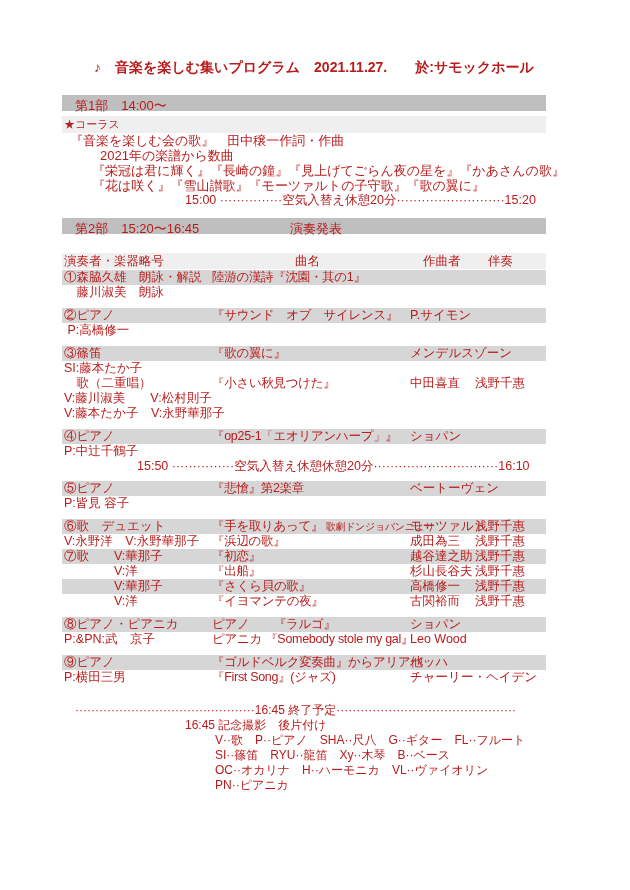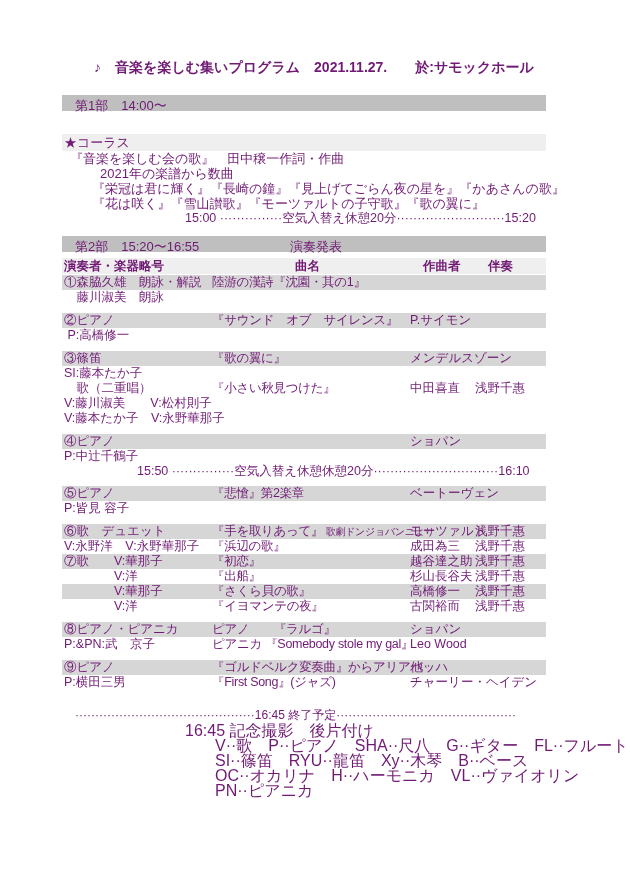--- a/index.html
+++ b/index.html
@@ -1,54 +1,54 @@
 <!DOCTYPE html>
 <html><head>
 <meta charset="utf-8">
 <style>
   html,body{margin:0;padding:0;background:#ffffff;}
   .page{position:relative;width:630px;height:890px;background:#ffffff;overflow:hidden;
-        font-family:"Liberation Sans",sans-serif;color:#701a75;}
+        font-family:"Liberation Sans",sans-serif;color:#b91c1c;}
   .content{position:absolute;left:62px;top:0;width:484px;}
   .title{margin-top:57px;height:20px;line-height:20px;font-size:14px;font-weight:bold;
          text-align:center;padding-left:20px;white-space:pre;}
   .banner{background:#bfbfbf;height:16px;line-height:22px;font-size:13px;
           padding-left:13px;white-space:pre;}
   .banner1{margin-top:18px;}
   .banner2{margin-top:10px;position:relative;padding-left:0;}
   .banner2 .bleft{position:absolute;left:13px;top:0;white-space:pre;}
   .banner2 .bcenter{position:absolute;left:228px;top:0;white-space:pre;}
-  .chorus-band{background:#efefef;height:17px;line-height:17px;font-size:13px;
-               margin-top:23px;padding-left:2px;white-space:pre;}
+  .chorus-band{background:#efefef;height:17px;line-height:17px;font-size:11px;
+               margin-top:5px;padding-left:2px;white-space:pre;}
   .cline{height:15px;line-height:15px;font-size:13px;white-space:pre;}
   .cl0{padding-left:8px;}
   .cl1{padding-left:38px;}
   .cl2{padding-left:30px;}
   .cl3{padding-left:30px;}
   .break-line{height:15px;line-height:15px;font-size:12.5px;white-space:pre;}
   .break1{padding-left:123px;}
   .break2{margin-bottom:7px;padding-left:75px;}
   .hdr-row{position:relative;background:#efefef;height:16px;line-height:16px;
-           margin-top:6px;margin-bottom:1px;font-size:12.5px;font-weight:bold;}
+           margin-top:19px;margin-bottom:1px;font-size:12.5px;font-weight:normal;}
   .prow{position:relative;height:15px;line-height:15px;font-size:12.5px;}
   .prow.shaded{background:#d6d6d6;padding-left:24px;}
   .row-gap{height:8px;}
   .cell{position:absolute;top:0;white-space:pre;}
   .c-performer{left:2px;}
   .c-piece{left:150px;letter-spacing:-0.3px;}
   .c-composer{left:348px;}
   .c-accomp{left:413px;}
   .hdr-row .c-performer{left:2px;}
   .hdr-row .c-piece{left:233px;letter-spacing:0;}
   .hdr-row .c-composer{left:361px;}
   .hdr-row .c-accomp{left:426px;}
   .pnote{font-size:10px;}
   .f-dotline{margin-top:18px;height:15px;line-height:15px;font-size:12px;
              padding-left:13px;white-space:pre;}
-  .f-line{height:15px;line-height:15px;font-size:16px;white-space:pre;}
+  .f-line{height:15px;line-height:15px;font-size:12px;white-space:pre;}
   .f-photo{padding-left:123px;}
   .f-legend{padding-left:153px;}
 </style>
 </head>
 <body>
 
 <div class="page">
   <div class="content">
 
     <div class="title">♪　音楽を楽しむ集いプログラム　2021.11.27.　　於:サモックホール</div>
@@ -57,21 +57,21 @@
 
     <div class="chorus-band">★コーラス</div>
     <div class="cline cl0">『音楽を楽しむ会の歌』　田中穣一作詞・作曲</div>
     <div class="cline cl1">2021年の楽譜から数曲</div>
     <div class="cline cl2">『栄冠は君に輝く』『長崎の鐘』『見上げてごらん夜の星を』『かあさんの歌』</div>
     <div class="cline cl3">『花は咲く』『雪山讃歌』『モーツァルトの子守歌』『歌の翼に』</div>
 
     <div class="break-line break1">15:00 ···············空気入替え休憩20分··························15:20</div>
 
     <div class="banner banner2">
-      <span class="bleft">第2部　15:20〜16:55</span>
+      <span class="bleft">第2部　15:20〜16:45</span>
       <span class="bcenter">演奏発表</span>
     </div>
 
     <div class="hdr-row">
       <div class="cell c-performer">演奏者・楽器略号</div>
       <div class="cell c-piece">曲名</div>
       <div class="cell c-composer">作曲者</div>
       <div class="cell c-accomp">伴奏</div>
     </div>
 
@@ -128,20 +128,21 @@
         </div>
         <div class="prow">
           <div class="cell c-performer">V:藤本たか子　V:永野華那子</div>
           <div class="cell c-piece"></div>
           <div class="cell c-composer"></div>
           <div class="cell c-accomp"></div>
         </div>
         <div class="row-gap"></div>
         <div class="prow shaded">
           <div class="cell c-performer">④ピアノ</div>
+          <div class="cell c-piece">『op25-1「エオリアンハープ」』</div>
           <div class="cell c-composer">ショパン</div>
           <div class="cell c-accomp"></div>
         </div>
         <div class="prow">
           <div class="cell c-performer">P:中辻千鶴子</div>
           <div class="cell c-piece"></div>
           <div class="cell c-composer"></div>
           <div class="cell c-accomp"></div>
         </div>
         <div class="break-line break2">15:50 ···············空気入替え休憩休憩20分······························16:10</div>

